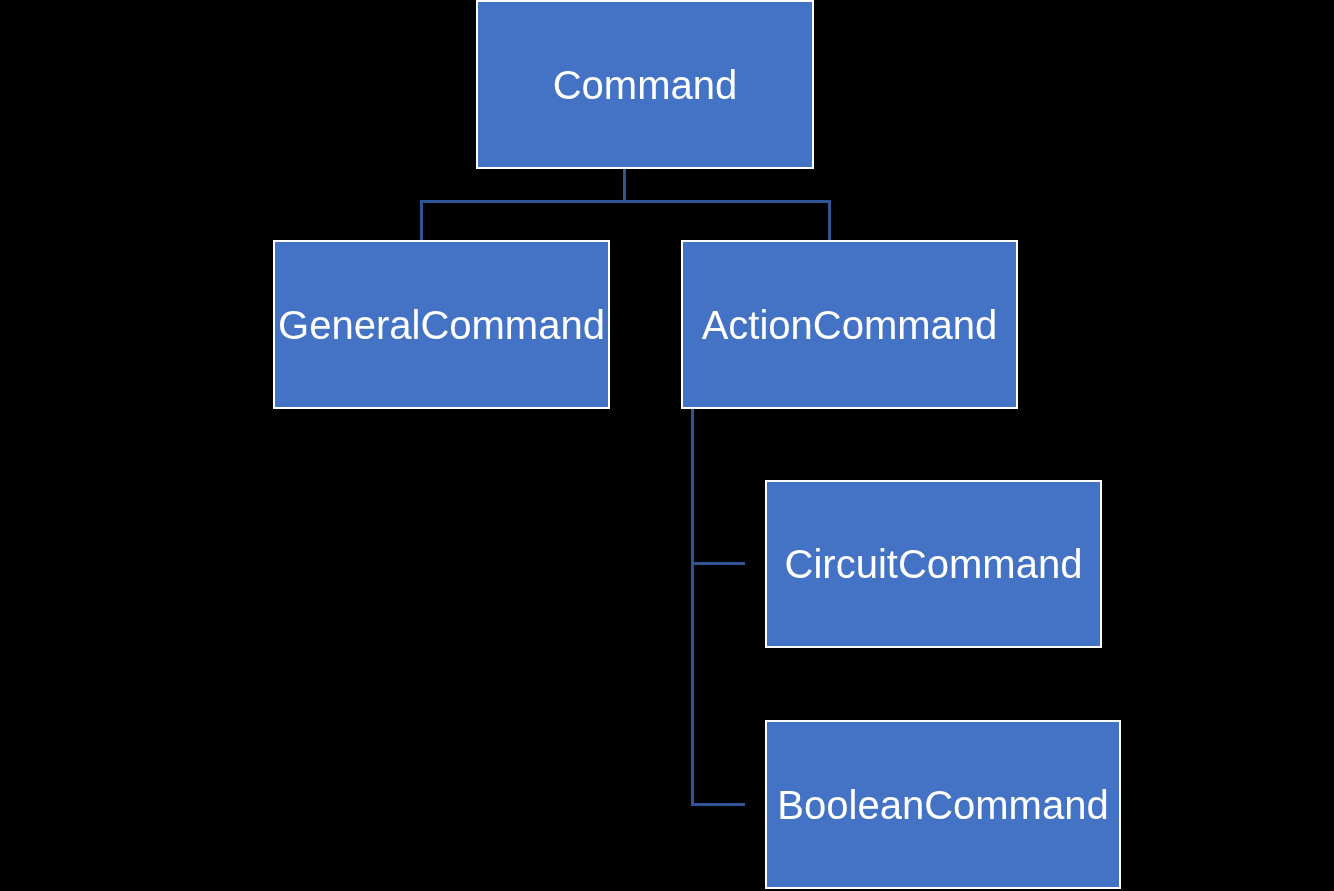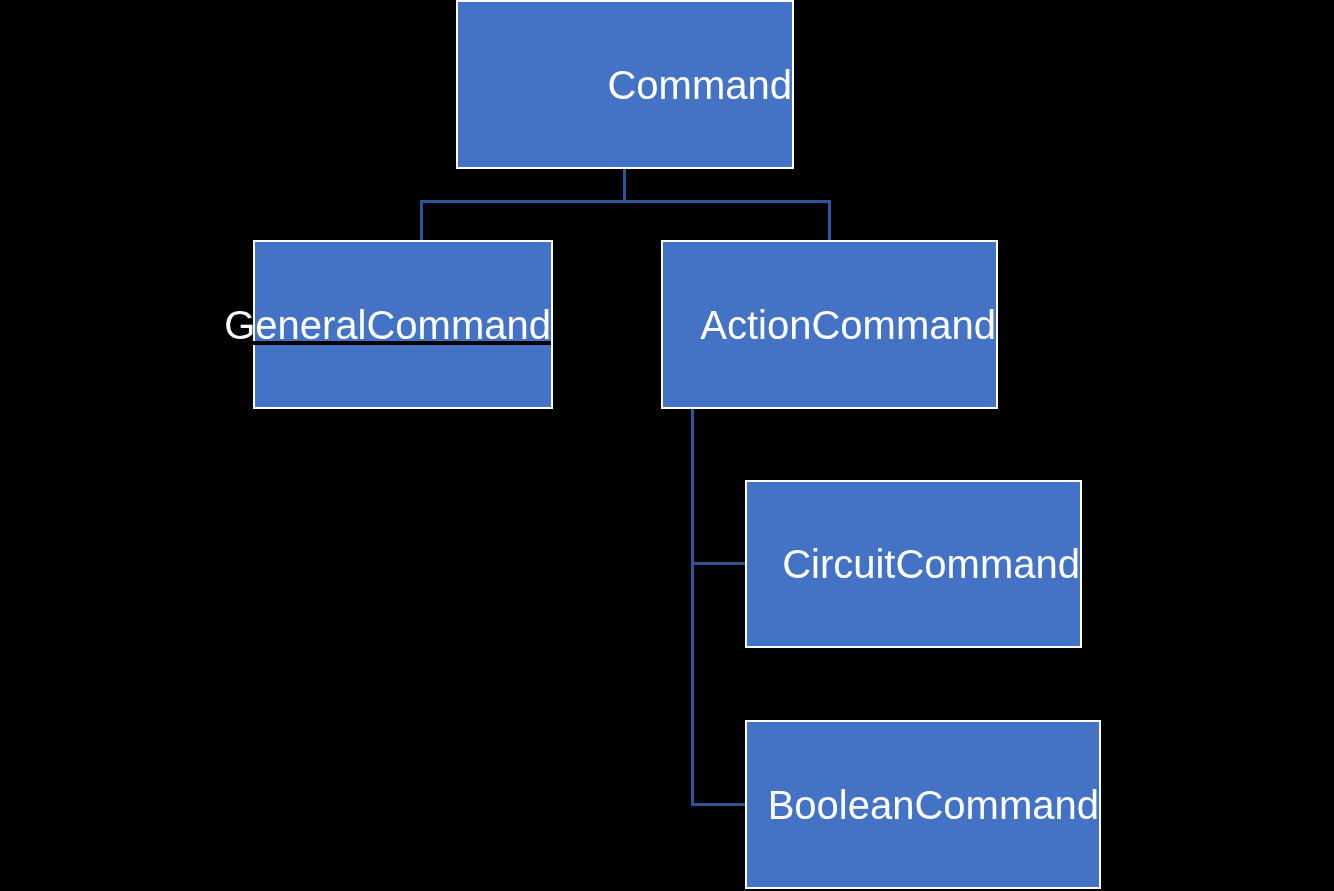--- a/index.html
+++ b/index.html
@@ -22,35 +22,36 @@
     overflow: hidden;
     font-family: "Liberation Sans", "DejaVu Sans", sans-serif;
   }
   .node {
     position: absolute;
     box-sizing: border-box;
     background: var(--node-fill);
     border: 2px solid var(--node-border);
     display: flex;
     align-items: center;
-    justify-content: flex-end;
+    justify-content: center;
+    margin-left: 20px;
   }
   .node .label {
     color: var(--text);
     font-size: 40px;
     line-height: 1;
     white-space: nowrap;
   }
   .conn {
     position: absolute;
     background: var(--connector);
   }
   
   #node-command  { left: 456px; top: 0px;   width: 338px; height: 169px; }
-  #node-general  { left: 253px; top: 240px; width: 300px; height: 169px; text-decoration: underline; }
+  #node-general  { left: 253px; top: 240px; width: 337px; height: 169px; }
   #node-action   { left: 661px; top: 240px; width: 337px; height: 169px; }
   #node-circuit  { left: 745px; top: 480px; width: 337px; height: 168px; }
   #node-boolean  { left: 745px; top: 720px; width: 356px; height: 169px; }
   
   #conn-command-stem   { left: 623px; top: 169px; width: 3px;   height: 33px; }
   #conn-hbar           { left: 420px; top: 200px; width: 411px; height: 3px; }
   #conn-general-drop   { left: 420px; top: 200px; width: 3px;   height: 40px; }
   #conn-action-drop    { left: 828px; top: 200px; width: 3px;   height: 40px; }
   #conn-action-stem    { left: 691px; top: 409px; width: 3px;   height: 397px; }
   #conn-circuit-stub   { left: 691px; top: 562px; width: 54px;  height: 3px; }

